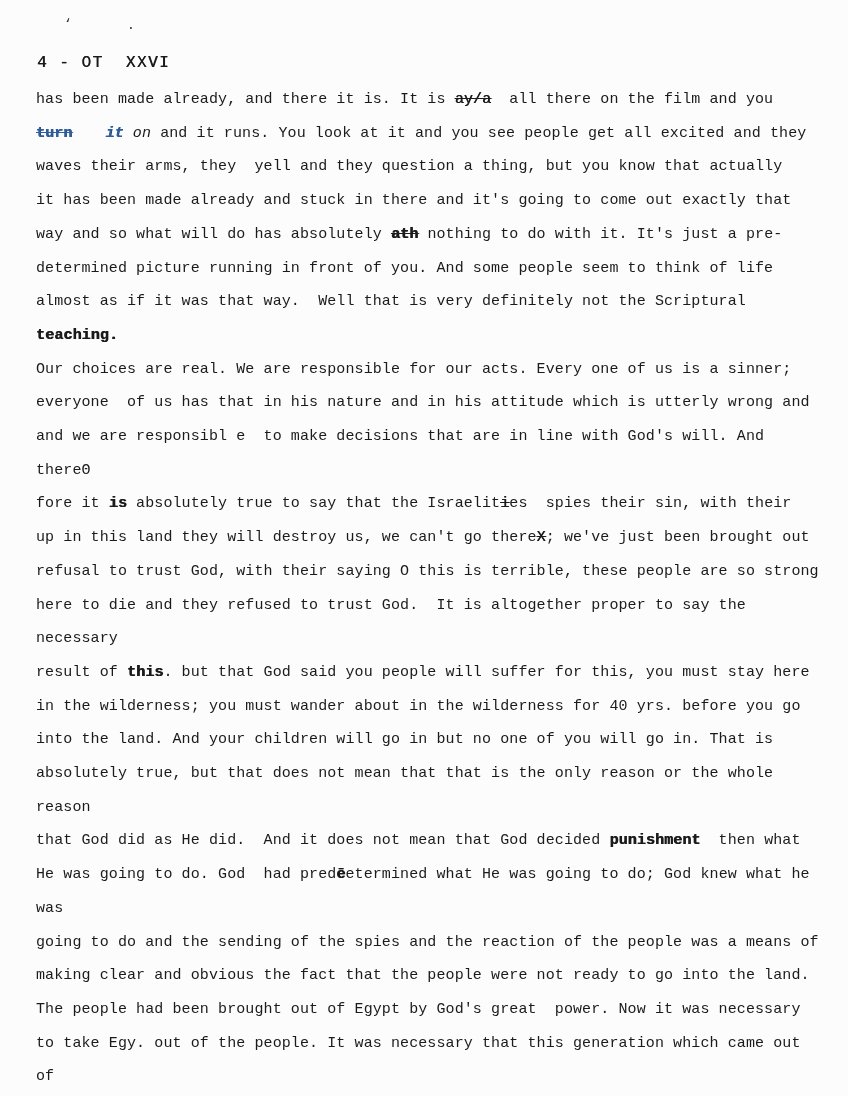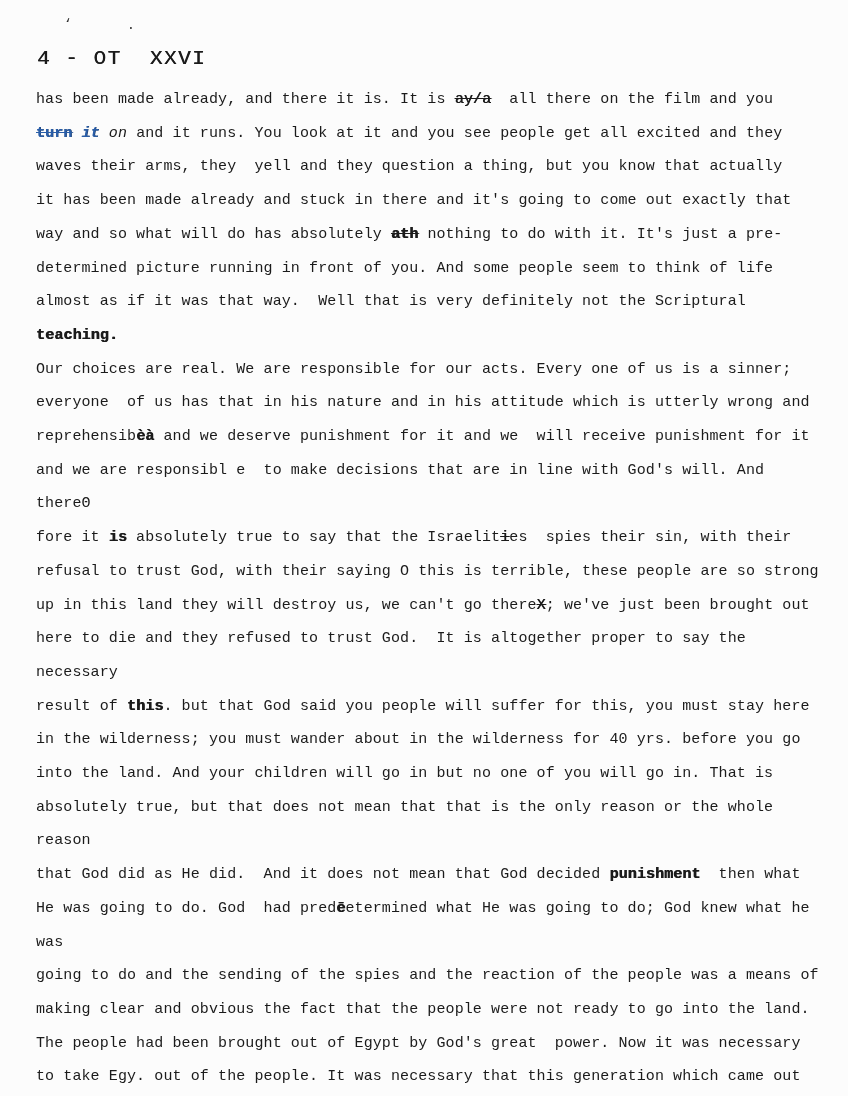--- a/index.html
+++ b/index.html
@@ -17,22 +17,22 @@
   }
   .stray-mark {
     position:absolute;
     font-size:13px;
     color:#2a2a2a;
   }
   .stray-mark.m0 { left:64px; top:16px; }
   .stray-mark.m1 { left:127px; top:18px; }
   .header {
     position:absolute;
-    left:37px; top:47px;
-    font-size:21px;
+    left:37px; top:54px;
+    font-size:16px;
     letter-spacing:1.5px;
     white-space:pre;
     text-shadow:0.4px 0 0 currentColor;
   }
   .typed-text {
     position:absolute;
     left:36px; top:83px; width:790px;
   }
   .line {
     white-space:pre-wrap;
@@ -53,20 +53,21 @@
   .seg.boldstrike {
     font-weight:bold;
     text-decoration:line-through;
     text-shadow:0.7px 0 0 currentColor;
   }
   .seg.blue {
     color:var(--blue,#2a5ea8);
     font-style:italic;
     font-weight:bold;
     text-shadow:0.4px 0 0 #16335c;
+    margin-left:24px;
   }
   .seg.blue-strike {
     color:var(--blue,#2a5ea8);
     font-weight:bold;
     text-decoration:line-through;
     text-shadow:0.4px 0 0 #16335c;
   }
   .seg.italic {
     font-style:italic;
   }
@@ -81,25 +82,24 @@
   <div class="typed-text">
       <div class="line"><span class="seg plain">has been made already, and there it is. It is </span><span class="seg strike">ay/a</span><span class="seg plain">  all there on the film and you</span></div>
       <div class="line"><span class="seg blue-strike">turn</span><span class="seg plain"> </span><span class="seg blue">it</span><span class="seg plain"> </span><span class="seg italic">on</span><span class="seg plain"> and it runs. You look at it and you see people get all excited and they</span></div>
       <div class="line"><span class="seg plain">waves their arms, they  yell and they question a thing, but you know that actually</span></div>
       <div class="line"><span class="seg plain">it has been made already and stuck in there and it's going to come out exactly that</span></div>
       <div class="line"><span class="seg plain">way and so what will do has absolutely </span><span class="seg boldstrike">ath</span><span class="seg plain"> nothing to do with it. It's just a pre-</span></div>
       <div class="line"><span class="seg plain">determined picture running in front of you. And some people seem to think of life</span></div>
       <div class="line"><span class="seg plain">almost as if it was that way.  Well that is very definitely not the Scriptural </span><span class="seg bold">teaching.</span></div>
       <div class="line"><span class="seg plain">Our choices are real. We are responsible for our acts. Every one of us is a sinner;</span></div>
       <div class="line"><span class="seg plain">everyone  of us has that in his nature and in his attitude which is utterly wrong and</span></div>
-      <div class="line"><span class="seg plain">reprehensib</span><span class="seg bold">èà</span><span class="seg plain"> and we deserve punishment for it and we  will receive punishment for it</span></div>
       <div class="line"><span class="seg plain">and we are responsibl e  to make decisions that are in line with God's will. And thereΘ</span></div>
       <div class="line"><span class="seg plain">fore it </span><span class="seg bold">is</span><span class="seg plain"> absolutely true to say that the Israelit</span><span class="seg strike">i</span><span class="seg plain">es  spies their sin, with their</span></div>
+      <div class="line"><span class="seg plain">up in this land they will destroy us, we can't go there</span><span class="seg strike">X</span><span class="seg plain">; we've just been brought out</span></div>
       <div class="line"><span class="seg plain">refusal to trust God, with their saying O this is terrible, these people are so strong</span></div>
-      <div class="line"><span class="seg plain">up in this land they will destroy us, we can't go there</span><span class="seg strike">X</span><span class="seg plain">; we've just been brought out</span></div>
       <div class="line"><span class="seg plain">here to die and they refused to trust God.  It is altogether proper to say the necessary</span></div>
       <div class="line"><span class="seg plain">result of </span><span class="seg bold">this</span><span class="seg plain">. but that God said you people will suffer for this, you must stay here</span></div>
       <div class="line"><span class="seg plain">in the wilderness; you must wander about in the wilderness for 40 yrs. before you go</span></div>
       <div class="line"><span class="seg plain">into the land. And your children will go in but no one of you will go in. That is</span></div>
       <div class="line"><span class="seg plain">absolutely true, but that does not mean that that is the only reason or the whole reason</span></div>
       <div class="line"><span class="seg plain">that God did as He did.  And it does not mean that God decided </span><span class="seg bold">punishment</span><span class="seg plain">  then what</span></div>
       <div class="line"><span class="seg plain">He was going to do. God  had pred</span><span class="seg bold">ē</span><span class="seg plain">etermined what He was going to do; God knew what he was</span></div>
       <div class="line"><span class="seg plain">going to do and the sending of the spies and the reaction of the people was a means of</span></div>
       <div class="line"><span class="seg plain">making clear and obvious the fact that the people were not ready to go into the land.</span></div>
       <div class="line"><span class="seg plain">The people had been brought out of Egypt by God's great  power. Now it was necessary</span></div>

